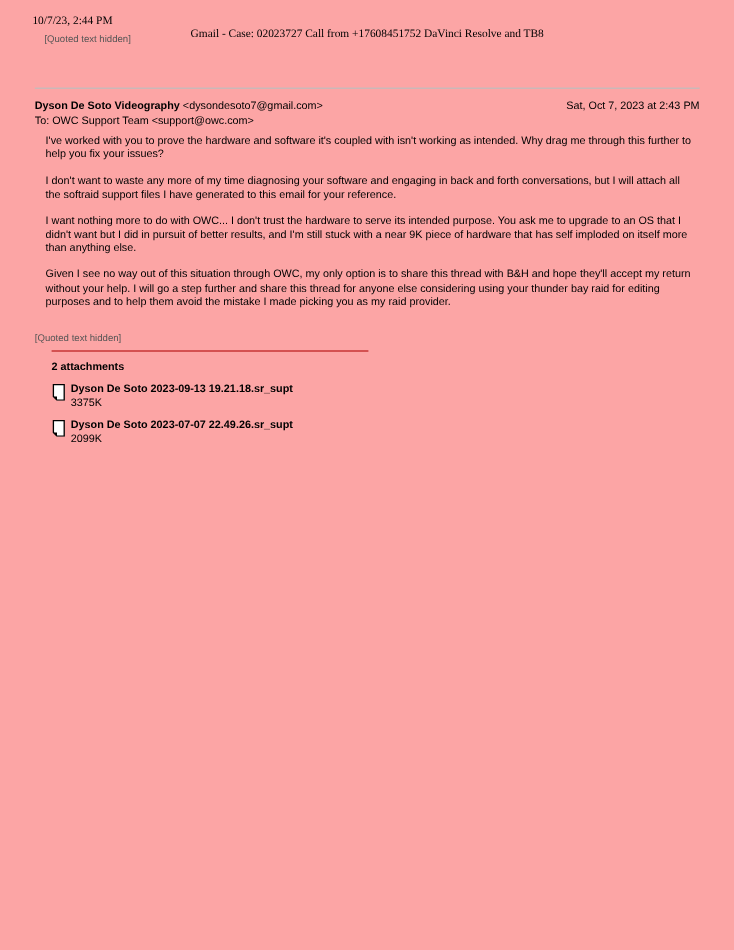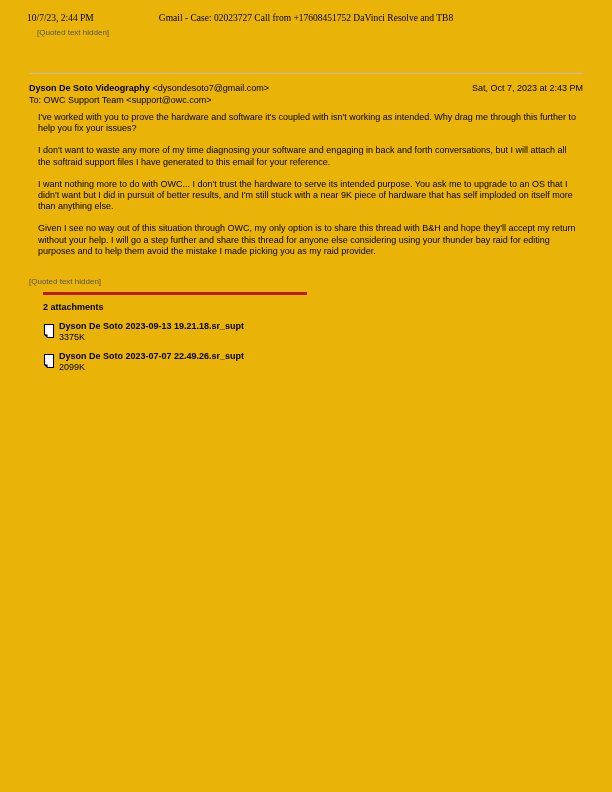--- a/index.html
+++ b/index.html
@@ -4,30 +4,30 @@
 <style>
   * { margin: 0; padding: 0; box-sizing: border-box; }
   html, body { width: 612px; height: 792px; }
   body {
     font-family: "Liberation Sans", sans-serif;
     background: #ffffff;
     position: relative;
     overflow: hidden;
     color: #000;
   }
-  .page { position: absolute; inset: 0; background: #eab308; }
+  .page { position: absolute; inset: 0; background: #fca5a5; }
 
   
   .print-header {
     position: absolute; top: 13px; left: 27px; right: 27px;
     font-family: "Liberation Serif", serif;
     font-size: 9.5px; color: #000;
   }
   .print-header .dt { position: absolute; left: 0; top: 0; white-space: nowrap; }
-  .print-header .title { display: block; text-align: center; white-space: nowrap; }
+  .print-header .title { display: block; text-align: center; white-space: nowrap; margin-top: 11px; }
 
   .print-footer {
     position: absolute; top: 762px; left: 27px; right: 27px;
     font-family: "Liberation Serif", serif;
     font-size: 8.6px; color: #000;
     display: flex; justify-content: space-between; align-items: baseline;
   }
   .print-footer .url {
     max-width: 530px; overflow: hidden; white-space: nowrap;
   }
@@ -54,26 +54,26 @@
 
   .email-body {
     position: absolute; top: 112px; left: 38px; width: 541px;
     font-size: 9px; line-height: 11.2px; color: #000;
   }
   .email-body p { margin-bottom: 11px; }
   .quoted-bottom { display: block; margin-top: 19px; margin-left: -9px; }
 
   .attachments {
     position: absolute; top: 292px; left: 43px; width: 264px;
-    border-top: 3px solid #b91c1c;
+    border-top: 1px solid #b91c1c;
     padding-top: 7px;
     font-size: 9px;
   }
   .attachments-header { font-weight: bold; font-size: 9px; }
-  .attachment-item { display: flex; align-items: center; margin-top: 9px; }
+  .attachment-item { display: flex; align-items: flex-start; margin-top: 9px; }
   .attachment-icon { flex: 0 0 auto; margin-right: 4px; margin-top: 1px; }
   .attachment-meta { line-height: 10.5px; }
   .attachment-name { font-weight: bold; white-space: nowrap; }
   .attachment-size { font-weight: normal; }
 </style>
 </head>
 <body>
 
 <div class="page">
 

